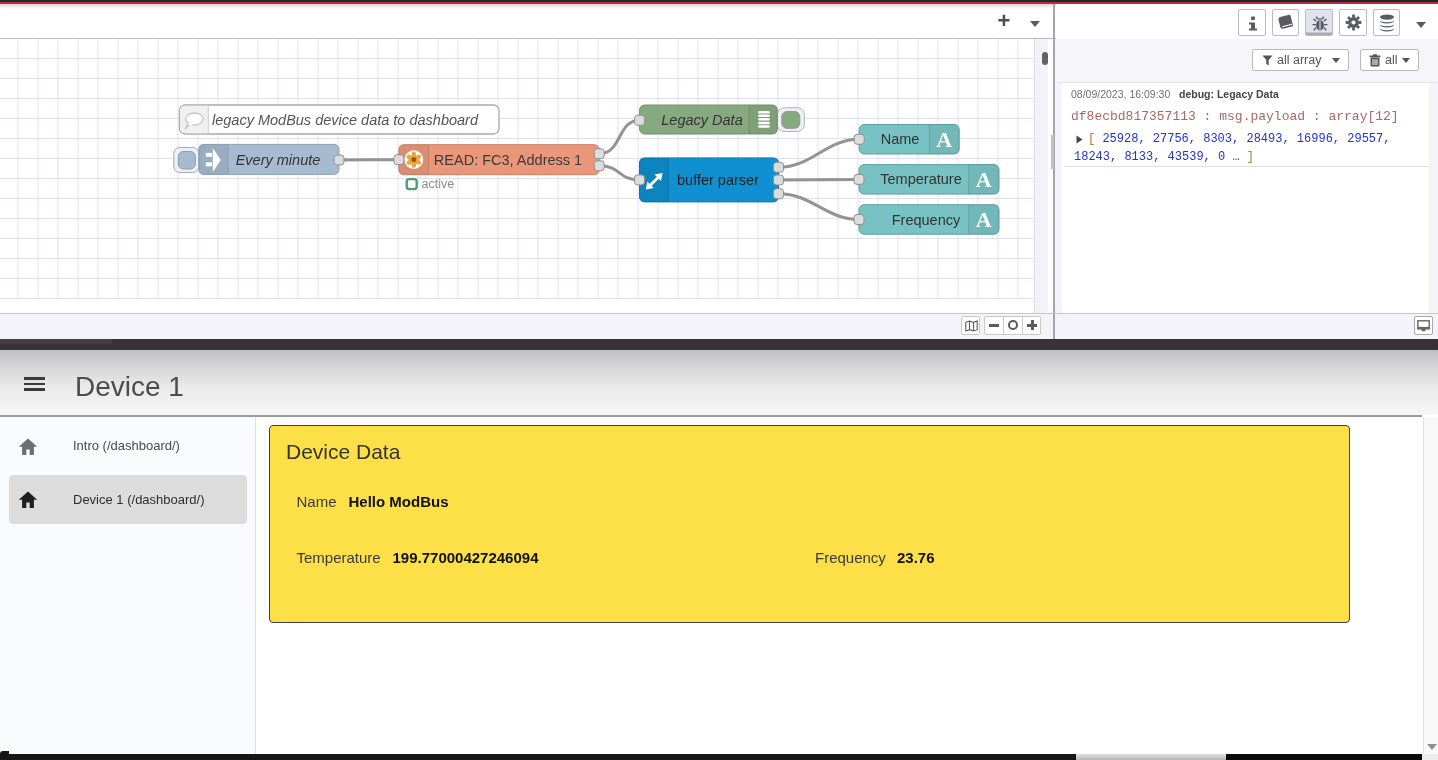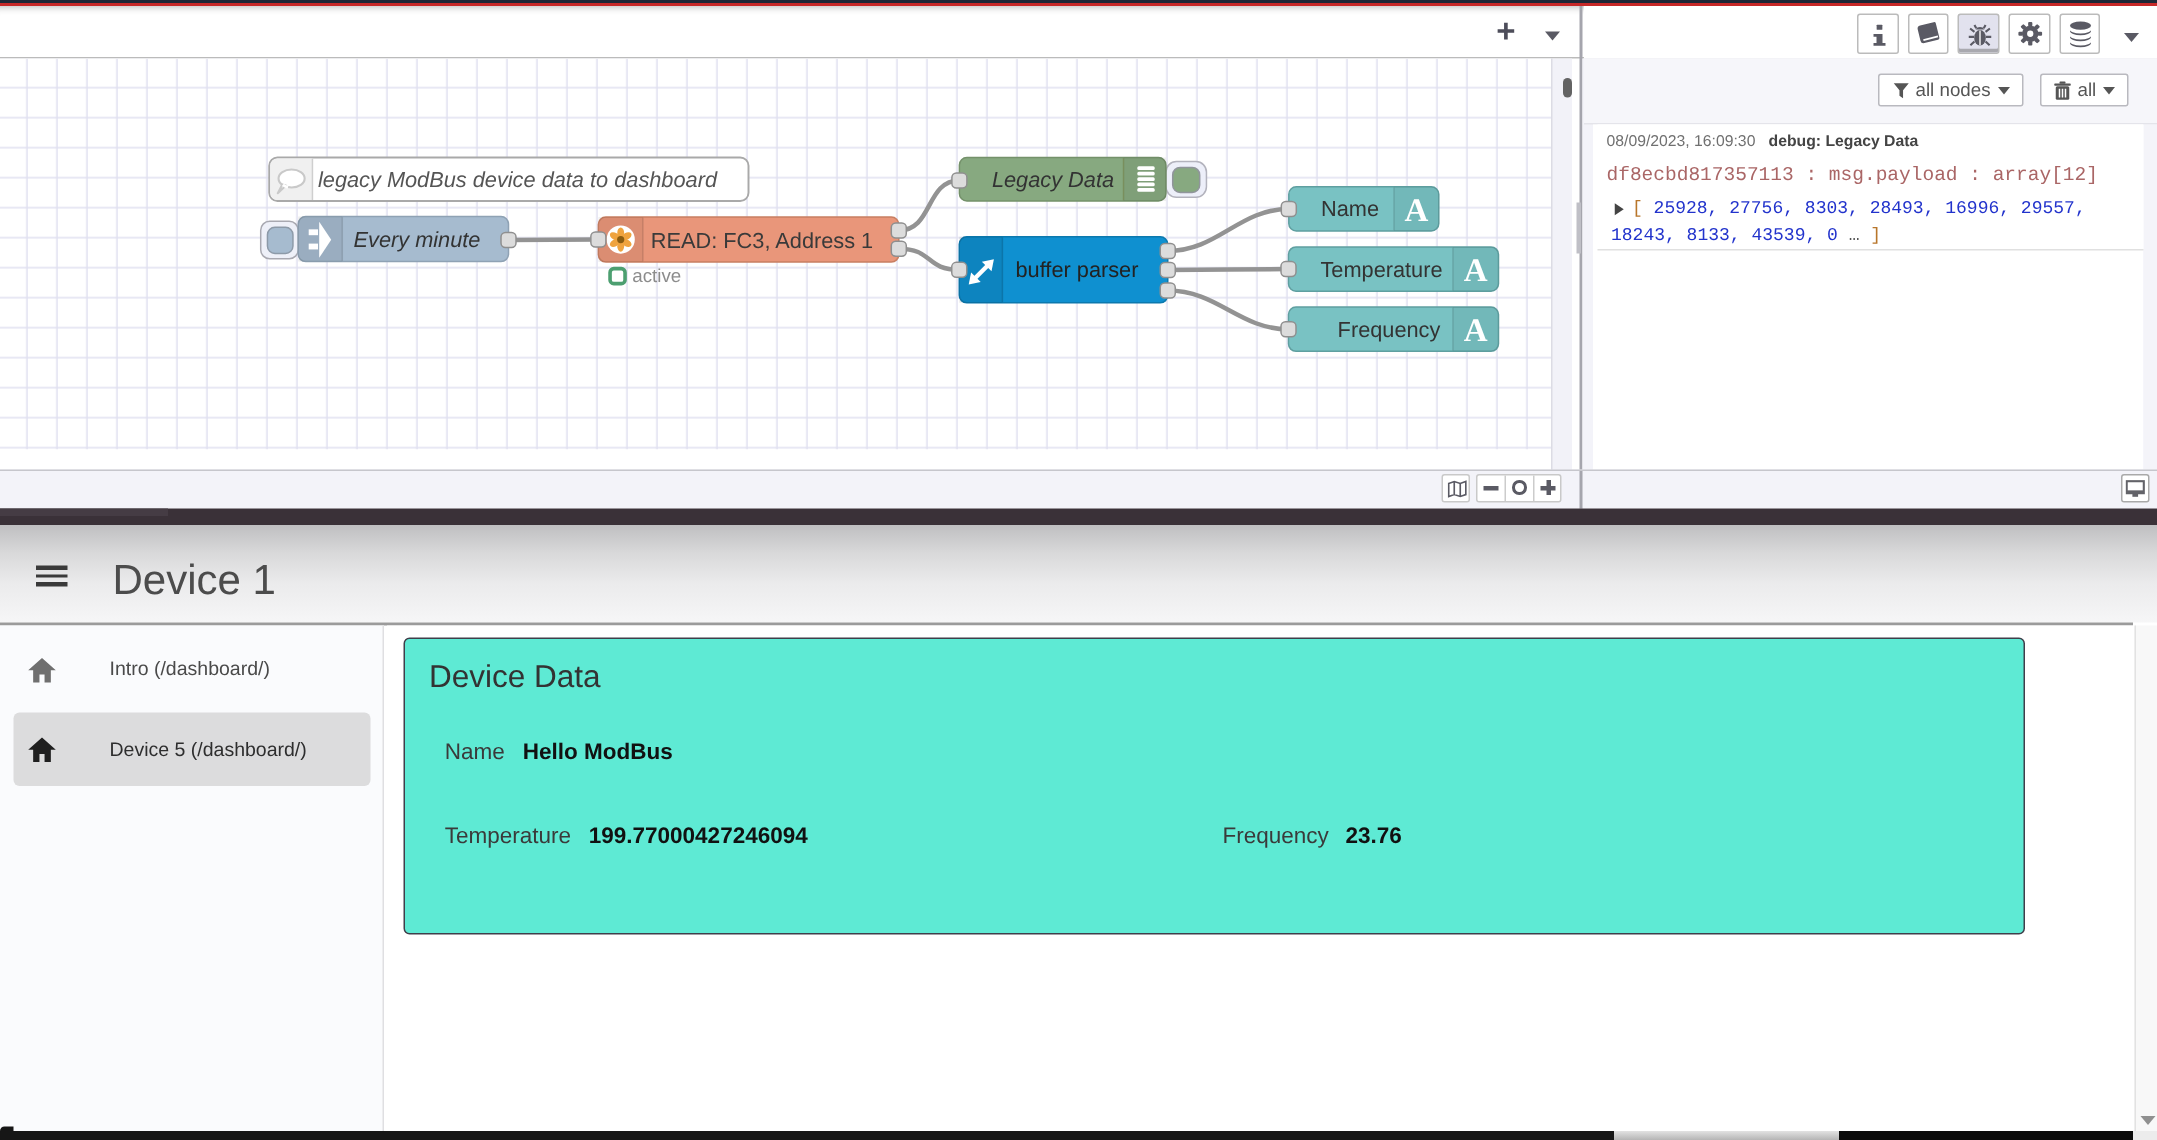--- a/index.html
+++ b/index.html
@@ -70,21 +70,21 @@
   #dtitle { left:75px; top:371px; font-size:28px; color:#4c4c4c; }
   #ddivider { left:0; top:415.4px; width:1422px; height:1.2px; background:#9b9b9b; }
 
   
   #dsidebar { left:0; top:416.6px; width:256px; height:337px; background:#fafbfd;
     border-right:1.5px solid #dfdfe2; }
   #ditem2bg { left:8.5px; top:474.5px; width:238px; height:49px; background:#dcdcdd;
     border-radius:4px; }
   .dmenutxt { position:absolute; left:73px; font-size:13px; color:#4a4a4a; }
   #dmain { left:257.5px; top:416.6px; width:1165px; height:337px; background:#fff; }
-  #card { left:268.5px; top:425px; width:1081.5px; height:197.5px; background:#5eead4;
+  #card { left:268.5px; top:425px; width:1081.5px; height:197.5px; background:#fde047;
     border:1.5px solid #3f3f4a; border-radius:4px; }
   #cardtitle { left:16.5px; top:13.5px; font-size:21px; color:#333; }
   .lbl { position:absolute; font-size:15px; color:#3a3a3a; }
   .val { position:absolute; font-size:15px; color:#111; font-weight:bold; }
 
   #dscroll { left:1422.5px; top:416.6px; width:15.5px; height:337px; background:#f8f8f8;
     border-left:1px solid #e2e2e2; }
   #dscaret { left:1427px; top:744px; border-left:5px solid transparent;
     border-right:5px solid transparent; border-top:6px solid #909090;
     width:0; height:0; }
@@ -300,21 +300,21 @@
     </svg>
   </div>
   <div class="abs caret" id="sbcaret"></div>
 
   <div class="abs" id="sbbg"></div>
   <div class="abs" id="filterrow"></div>
   <div class="abs fbtn" style="left:1252px; width:97px;">
     <svg style="position:absolute;left:9px;top:5px" width="11" height="11" viewBox="0 0 11 11">
       <path d="M0.5,0.5 h10 l-3.8,4.6 v5.4 l-2.4,-1.6 v-3.8 z" fill="#555"></path>
     </svg>
-    <span style="position:absolute;left:24px;top:3px">all nodes</span>
+    <span style="position:absolute;left:24px;top:3px">all array</span>
     <span style="position:absolute;right:8px;top:8px;border-left:4.5px solid transparent;border-right:4.5px solid transparent;border-top:5px solid #555;width:0;height:0;"></span>
   </div>
   <div class="abs fbtn" style="left:1360px; width:59px;">
     <svg style="position:absolute;left:8px;top:4.5px" width="12" height="13" viewBox="0 0 12 13">
       <g fill="#555">
         <rect x="1.5" y="3.5" width="9" height="9" rx="1"></rect>
         <rect x="0.5" y="1.6" width="11" height="1.6" rx="0.5"></rect>
         <rect x="4" y="0.3" width="4" height="1.6" rx="0.5"></rect>
         <g stroke="#fff" stroke-width="1">
           <path d="M4,5.2 V11 M6,5.2 V11 M8,5.2 V11"></path>
@@ -373,21 +373,21 @@
 
   <div class="abs" id="dsidebar"></div>
   <div class="abs" id="ditem2bg"></div>
   <svg class="abs" style="left:18px; top:437px;" width="20" height="19" viewBox="0 0 20 19">
     <path d="M10,1.6 L0.8,9.8 H4.1 V18 H8.3 V12.6 H11.7 V18 H15.9 V9.8 H19.2 Z" fill="#6f6f6f"></path>
   </svg>
   <div class="abs dmenutxt" style="top:437.5px;">Intro (/dashboard/)</div>
   <svg class="abs" style="left:17.5px; top:490px;" width="20" height="19" viewBox="0 0 20 19">
     <path d="M10,1.6 L0.8,9.8 H4.1 V18 H8.3 V12.6 H11.7 V18 H15.9 V9.8 H19.2 Z" fill="#1f1f1f"></path>
   </svg>
-  <div class="abs dmenutxt" style="top:492px; color:#2e2e2e;">Device 5 (/dashboard/)</div>
+  <div class="abs dmenutxt" style="top:492px; color:#2e2e2e;">Device 1 (/dashboard/)</div>
 
   <div class="abs" id="dmain"></div>
   <div class="abs" id="card">
     <div class="abs" id="cardtitle">Device Data</div>
     <div class="abs lbl" style="left:27px; top:66.5px;">Name</div>
     <div class="abs val" style="left:79px; top:66.5px;">Hello ModBus</div>
     <div class="abs lbl" style="left:27px; top:123.2px;">Temperature</div>
     <div class="abs val" style="left:123px; top:123.2px;">199.77000427246094</div>
     <div class="abs lbl" style="left:545.5px; top:123.2px;">Frequency</div>
     <div class="abs val" style="left:627.5px; top:123.2px;">23.76</div>

